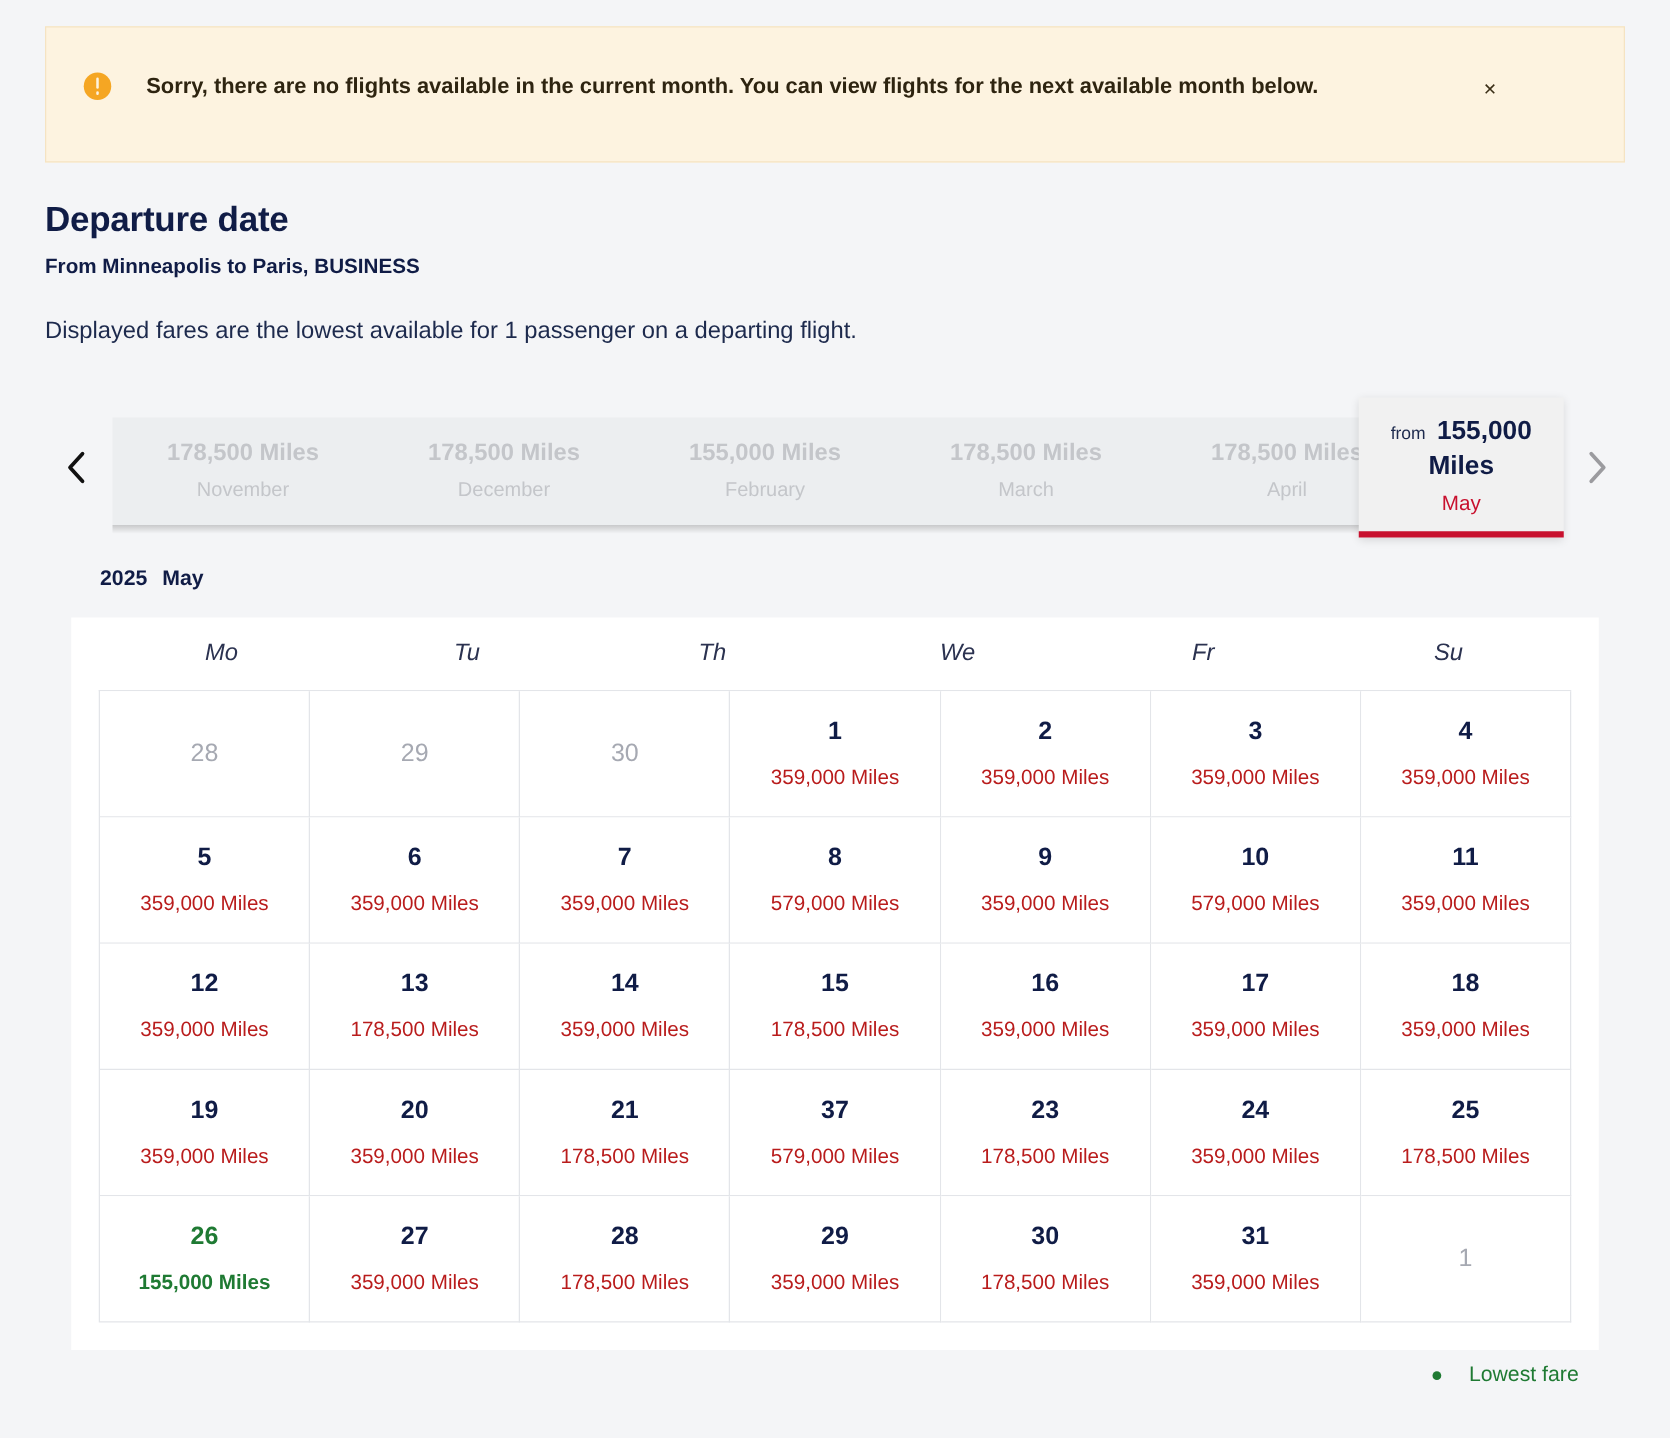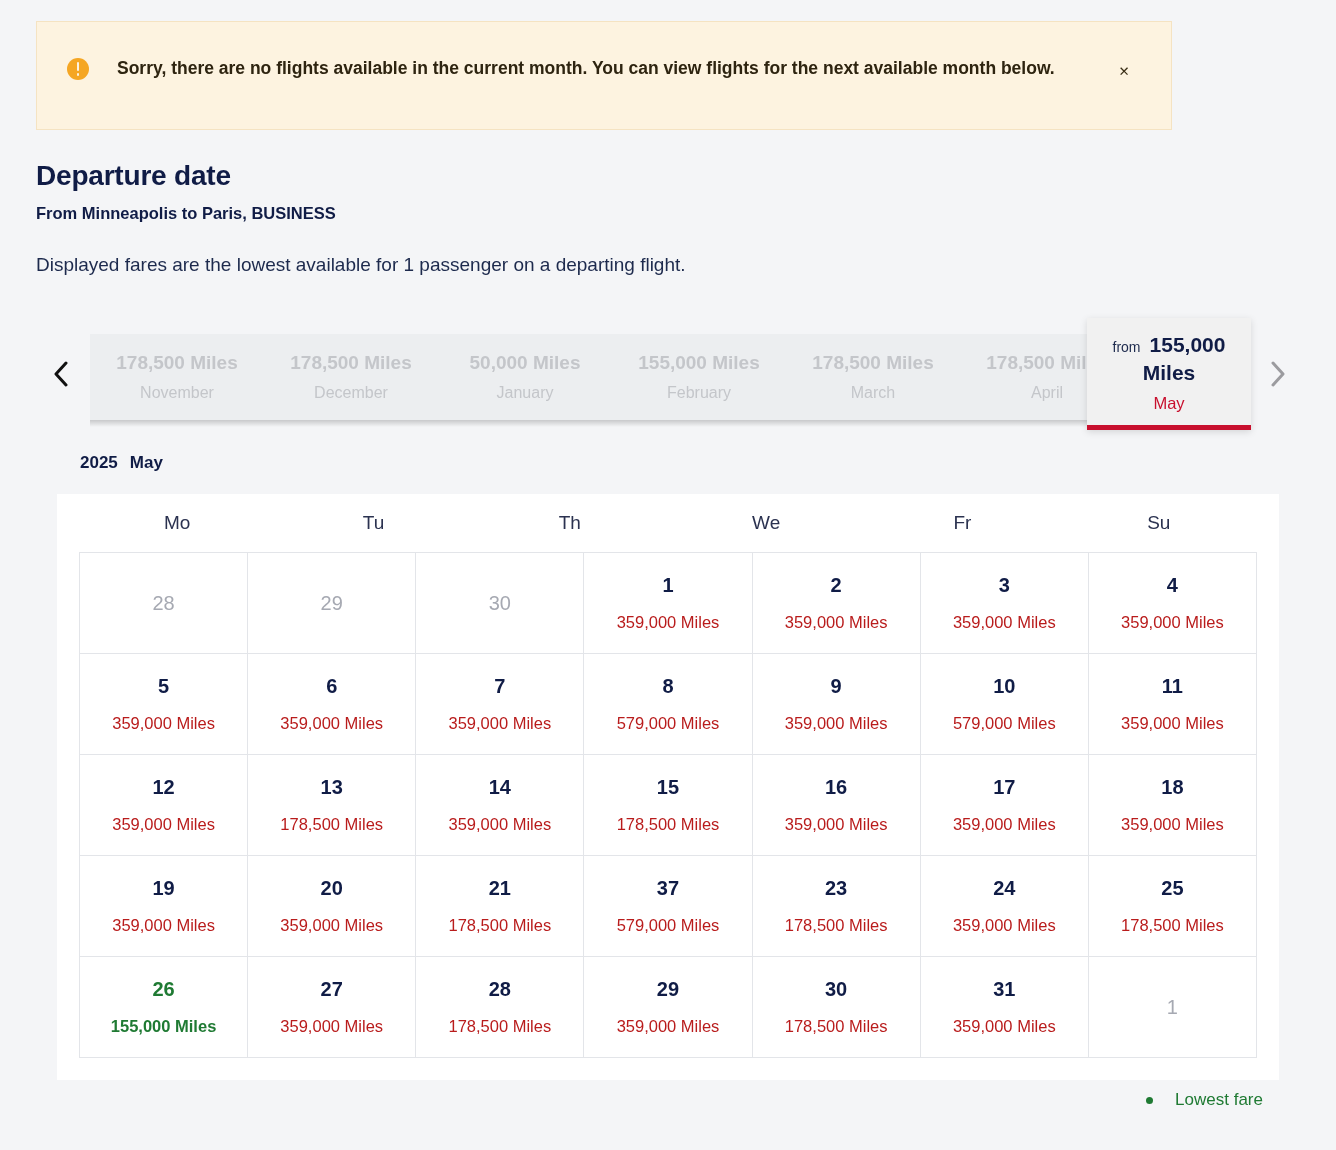--- a/index.html
+++ b/index.html
@@ -11,21 +11,21 @@
     background: #f4f5f7;
     font-family: "Liberation Sans", sans-serif;
     overflow: hidden;
   }
 
   
   .alert {
     position: absolute;
     left: 36px;
     top: 21px;
-    width: 1136px;
+    width: 1264px;
     min-height: 109px;
     background: #fdf3e0;
     border: 1px solid #f5e3c2;
     display: flex;
     align-items: flex-start;
     padding: 22px 26px 34px 30px;
   }
   .alert-icon {
     flex: 0 0 auto;
     width: 22px;
@@ -232,20 +232,21 @@
     left: 57px;
     top: 494px;
     width: 1222px;
     height: 586px;
     background: #ffffff;
   }
   .cal-head {
     display: flex;
     height: 58px;
     padding: 0 22px;
+    font-style: italic;
   }
   .cal-head div {
     flex: 1 1 0;
     display: flex;
     align-items: center;
     justify-content: center;
     font-size: 19px;
     color: #2b3250;
   }
   .cal-grid {
@@ -328,24 +329,20 @@
   </button>
 
   <div class="month-track" id="month-track">
       <div class="month-item">
         <div class="month-miles">178,500 Miles</div>
         <div class="month-name">November</div>
       </div>
       <div class="month-item">
         <div class="month-miles">178,500 Miles</div>
         <div class="month-name">December</div>
-      </div>
-      <div class="month-item">
-        <div class="month-miles">50,000 Miles</div>
-        <div class="month-name">January</div>
       </div>
       <div class="month-item">
         <div class="month-miles">155,000 Miles</div>
         <div class="month-name">February</div>
       </div>
       <div class="month-item">
         <div class="month-miles">178,500 Miles</div>
         <div class="month-name">March</div>
       </div>
       <div class="month-item">

